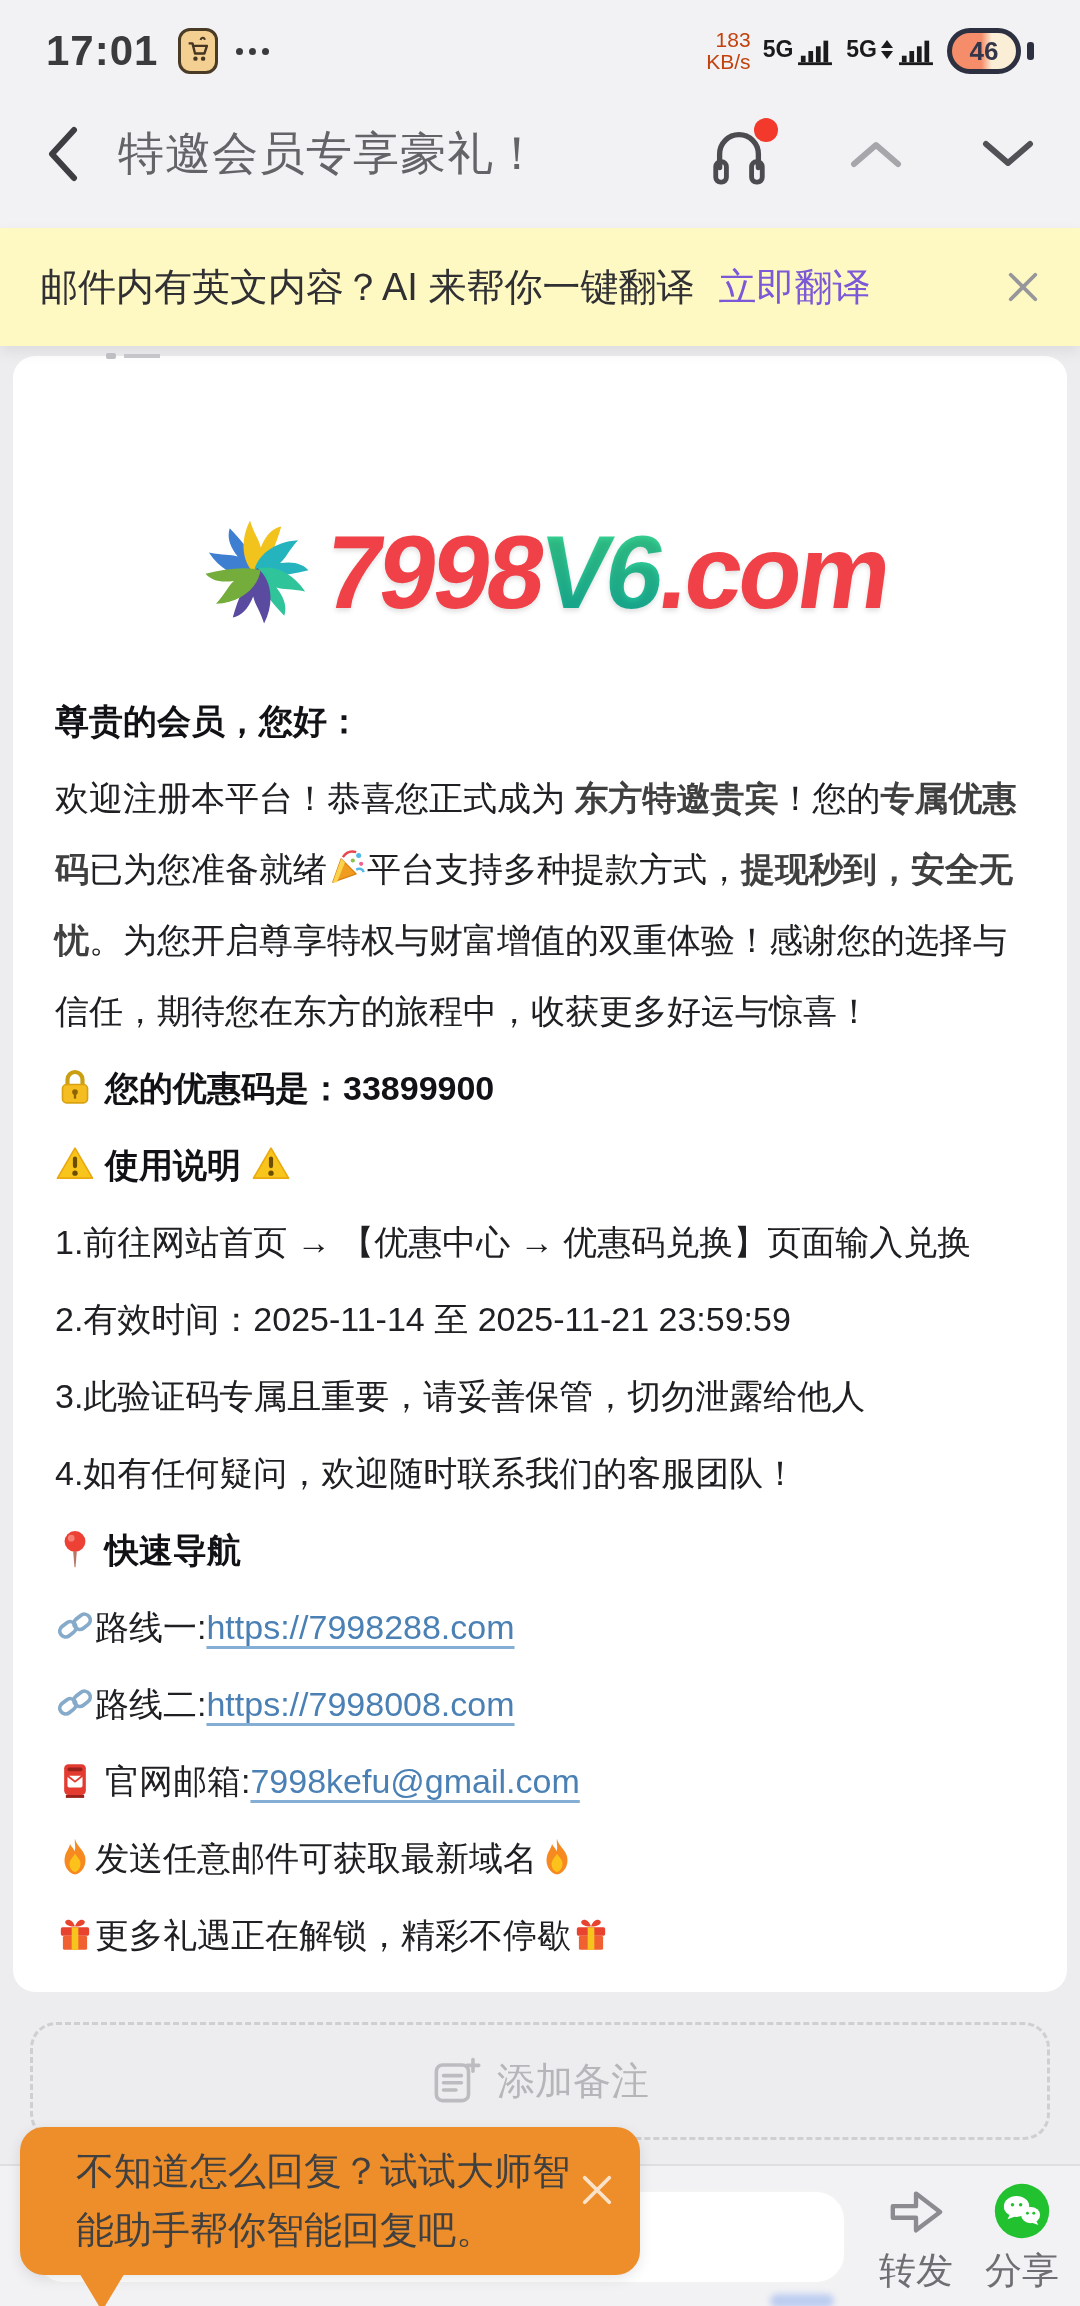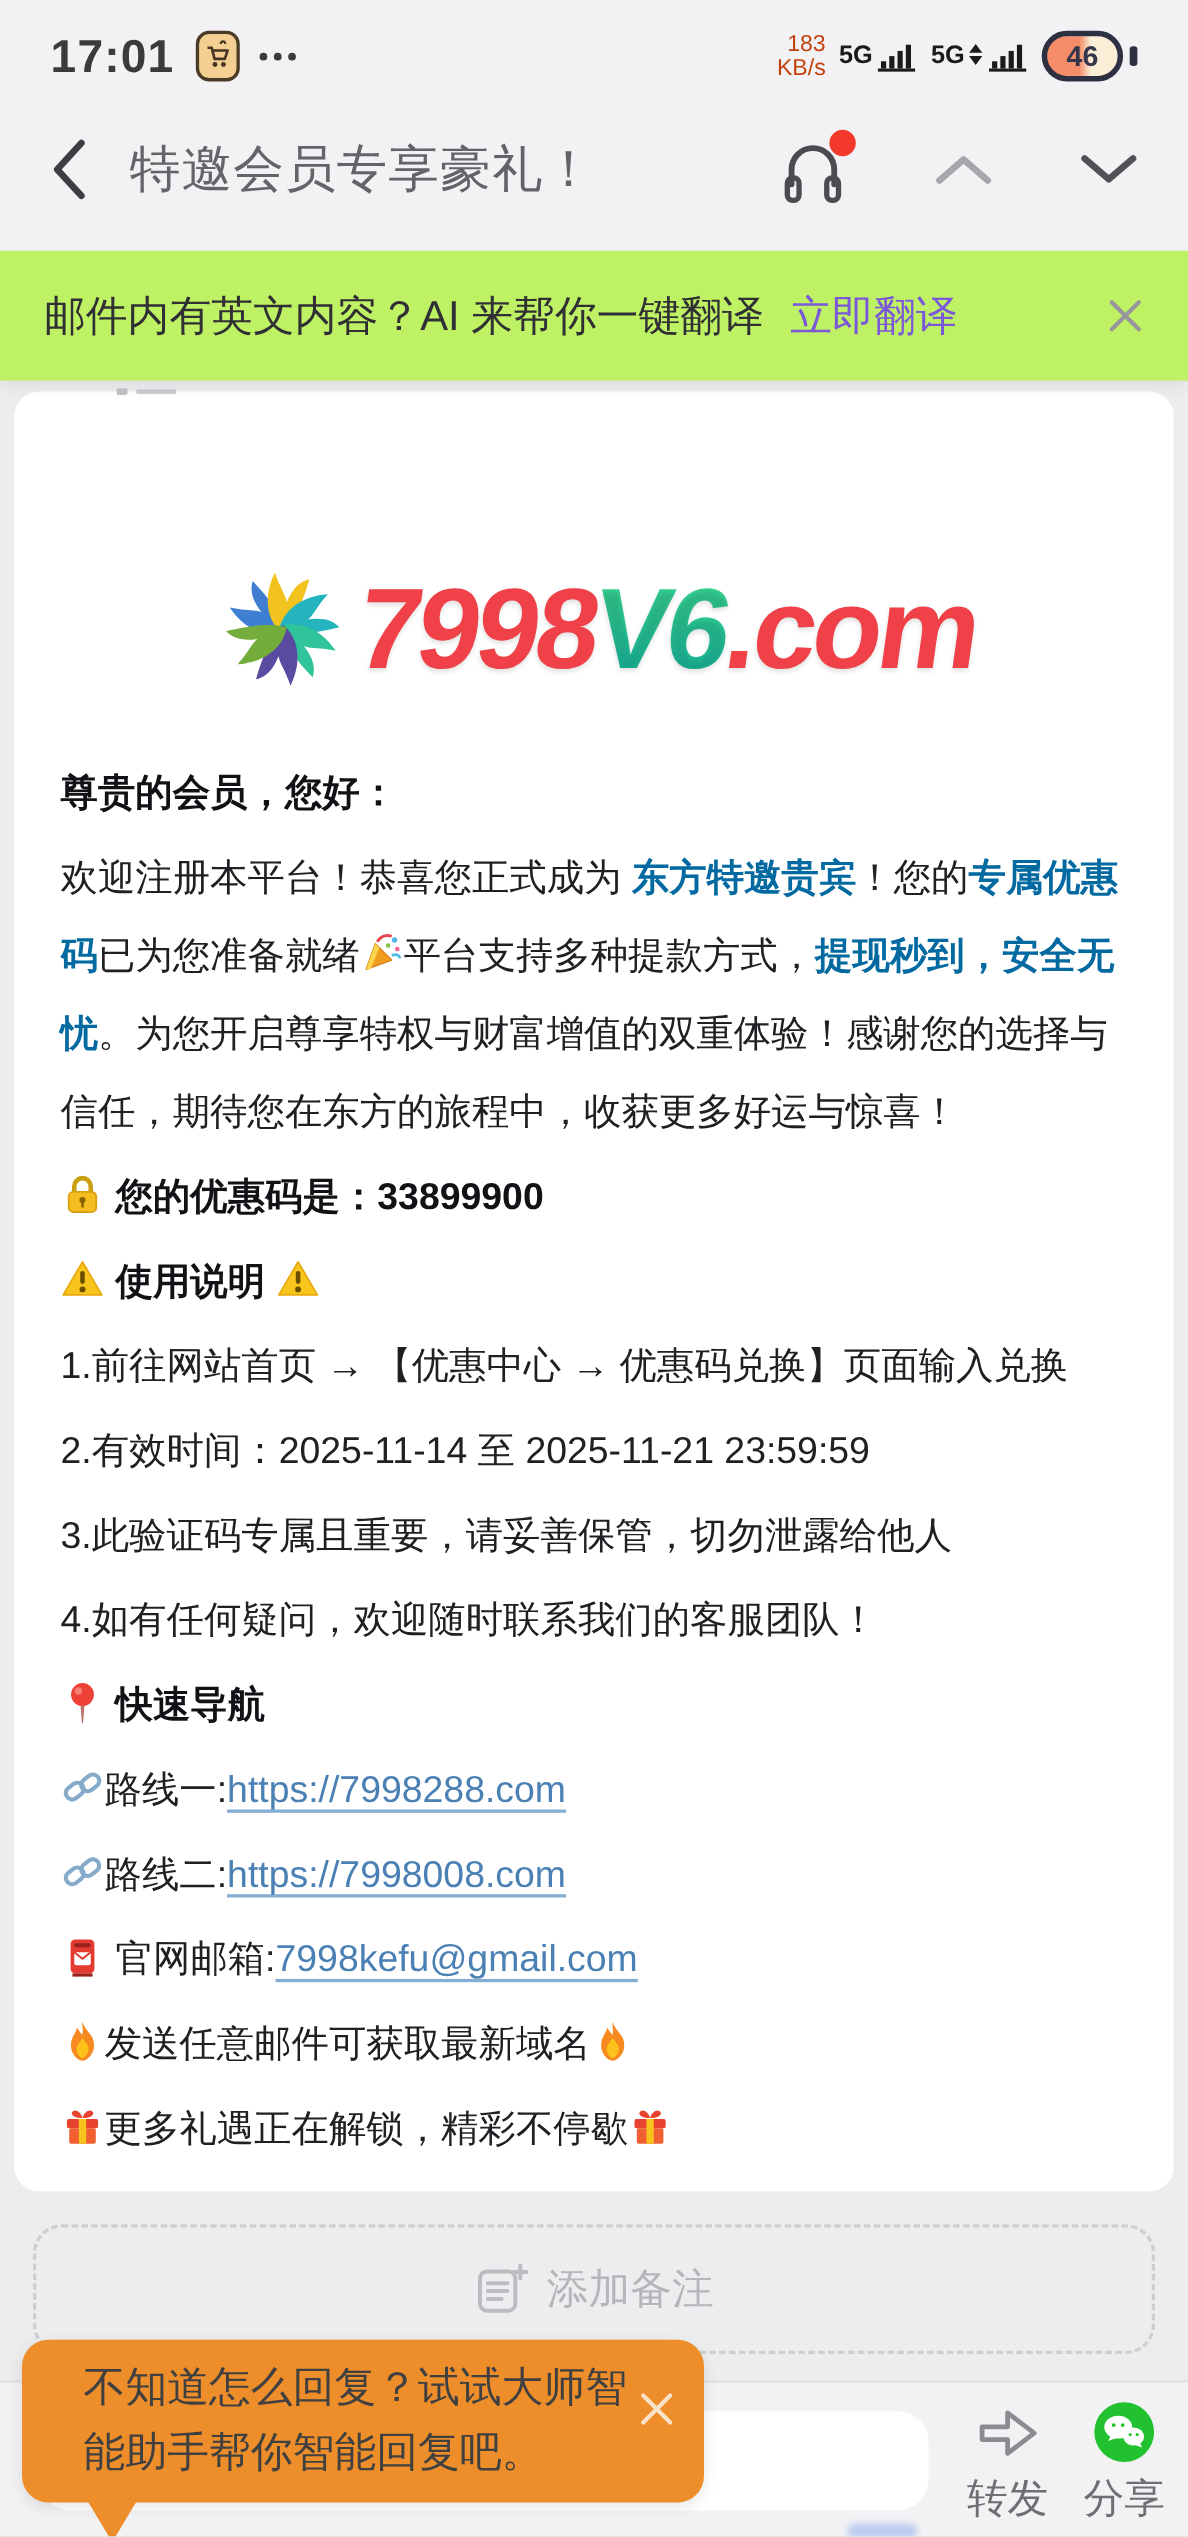--- a/index.html
+++ b/index.html
@@ -22,37 +22,37 @@
   .updown .tri-dn{width:0;height:0;border-left:6px solid transparent;border-right:6px solid transparent;border-top:8px solid #1a1a1d;}
   .battery{width:74px;height:46px;border:5px solid #2c3040;border-radius:23px;box-sizing:border-box;display:flex;align-items:center;justify-content:center;background:linear-gradient(90deg,#f58d6a 0 46%,#fbeed6 62% 100%);}
   .battery span{font-size:26px;font-weight:700;color:#33364a;}
   .bat-cap{width:7px;height:18px;background:#2c3040;border-radius:3px;margin-left:-6px;}
   .nav-row{position:absolute;top:100px;left:0;right:0;height:108px;display:flex;align-items:center;padding:0 46px;text-align:center;}
   .nav-title{margin-left:40px;font-size:46px;color:#646468;letter-spacing:1px;}
   .nav-right{margin-left:auto;display:flex;align-items:center;gap:80px;}
   .hp-wrap{position:relative;width:62px;height:64px;}
   .red-dot{position:absolute;top:-4px;right:-8px;width:24px;height:24px;border-radius:50%;background:#f2392c;}
   
-  .banner{position:absolute;top:228px;left:0;right:0;height:118px;background:#bef264;box-shadow:0 6px 14px rgba(0,0,0,.07);display:flex;align-items:center;padding:0 40px;z-index:1;}
+  .banner{position:absolute;top:228px;left:0;right:0;height:118px;background:#fef9c3;box-shadow:0 6px 14px rgba(0,0,0,.07);display:flex;align-items:center;padding:0 40px;z-index:1;}
   .banner-text{font-size:38px;color:#303034;}
   .banner-action{margin-left:24px;font-size:38px;color:#7b58d8;}
   .banner-close{margin-left:auto;display:flex;}
   
   .card{position:absolute;top:356px;left:13px;width:1054px;height:1636px;background:#fff;border-radius:22px;padding:0 42px;box-sizing:border-box;z-index:0;}
   .remnant1{position:absolute;left:106px;top:353px;width:10px;height:6px;background:#bfbfc3;border-radius:2px;z-index:2;}
   .remnant2{position:absolute;left:124px;top:354px;width:36px;height:4px;background:#c6c6ca;z-index:2;}
   .logo-row{margin-top:138px;height:156px;display:flex;align-items:center;justify-content:center;}
   .logo-text{display:flex;align-items:baseline;font-size:104px;font-weight:900;letter-spacing:-4px;transform:skewX(-8deg);margin-left:4px;text-shadow:0 3px 5px rgba(0,0,0,.12);}
   .lg-red{color:#ef4147;}
   .lg-teal{background:linear-gradient(180deg,#3ed98f,#12b3a0);-webkit-background-clip:text;background-clip:text;color:transparent;}
   .body{margin-top:36px;font-size:34px;line-height:71px;color:#202024;}
   .body p{margin:6px 0 0;}
   .body p.first{margin-top:0;}
   .bld{font-weight:700;color:#121216;}
-  .red{color:#0369a1;font-weight:700;}
+  .red{color:#404040;font-weight:700;}
   .body a{color:#4a80b4;text-decoration:underline;text-decoration-color:#85aed4;text-underline-offset:7px;}
   .em{width:40px;height:40px;vertical-align:-7px;display:inline-block;}
   .sp-r{margin-right:10px;} .sp-l{margin-left:10px;}
   
   .note-box{position:absolute;top:2022px;left:30px;width:1020px;height:118px;border:3px dashed #cfcfd1;border-radius:26px;box-sizing:border-box;display:flex;align-items:center;justify-content:center;gap:16px;z-index:1;}
   .note-box span{font-size:38px;color:#b6b6ba;}
   
   .toolbar-line{position:absolute;top:2164px;left:0;right:0;height:2px;background:#dfdfe1;z-index:1;}
   .toolbar-bg{position:absolute;top:2166px;left:0;right:0;bottom:0;background:#f2f2f4;z-index:1;}
   .reply-input{position:absolute;top:2190px;left:34px;width:812px;height:94px;background:#fff;border:2px solid #f3f3f4;border-radius:30px;box-sizing:border-box;z-index:2;}

